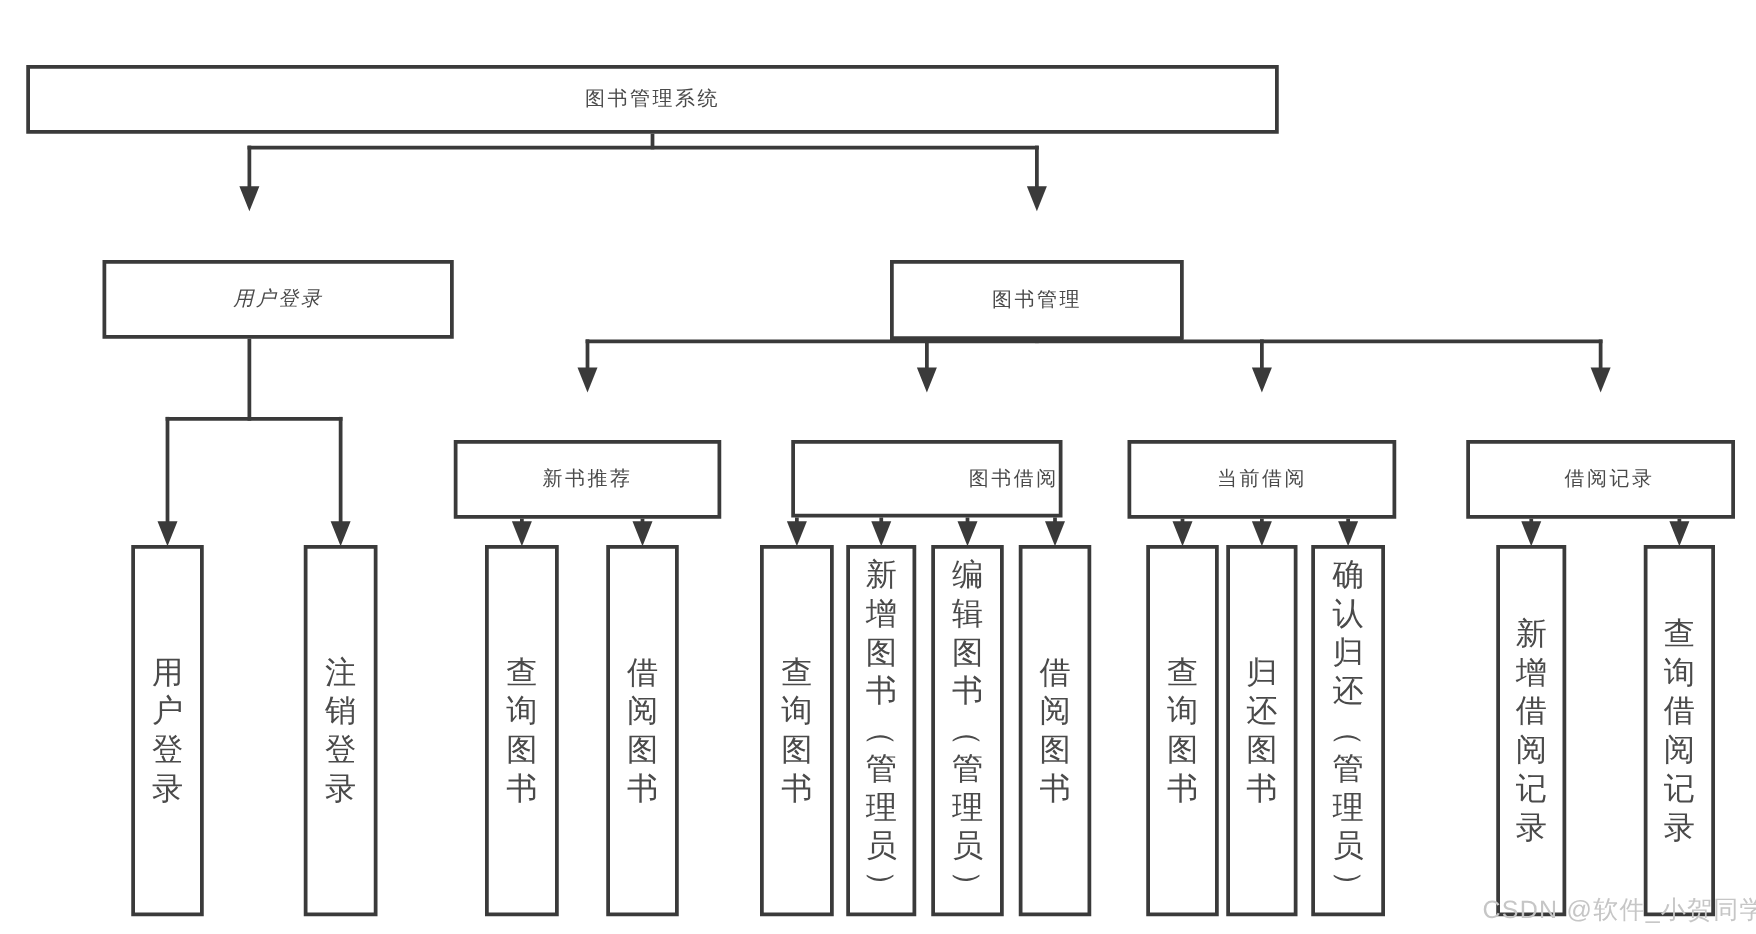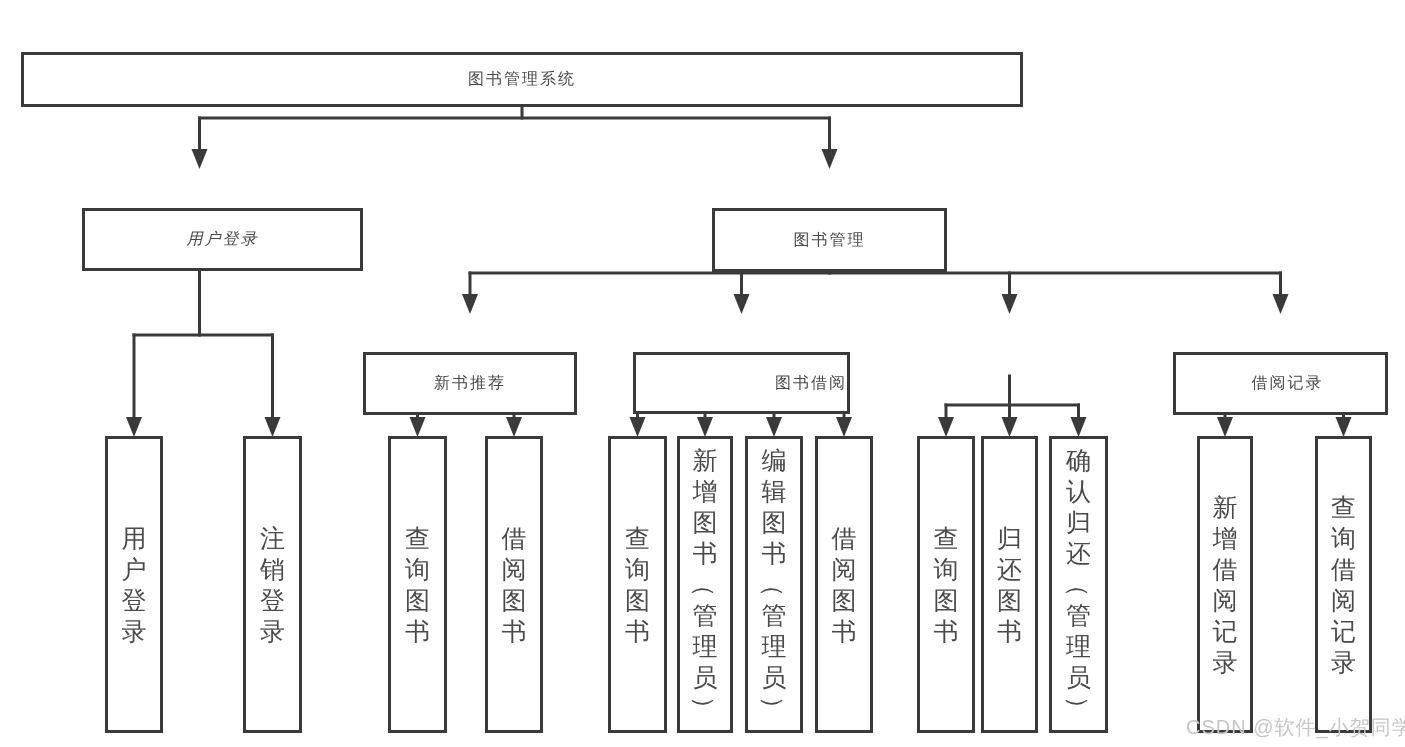--- a/index.html
+++ b/index.html
@@ -130,20 +130,23 @@
   <div class="node hnode" id="n-book-mgmt">
     <span>图书管理</span>
   </div>
 
   <div class="node hnode" id="n-l3-newbook">
     <span>新书推荐</span>
   </div>
   <div class="node hnode" id="n-l3-borrow">
     <span>图书借阅</span>
   </div>
+  <div class="node hnode" id="n-l3-current">
+    <span>当前借阅</span>
+  </div>
   <div class="node hnode" id="n-l3-records">
     <span>借阅记录</span>
   </div>
 
   <div class="node leaf" id="lf-1">
       <i class="vchar">用</i>
       <i class="vchar">户</i>
       <i class="vchar">登</i>
       <i class="vchar">录</i>
     </div>

